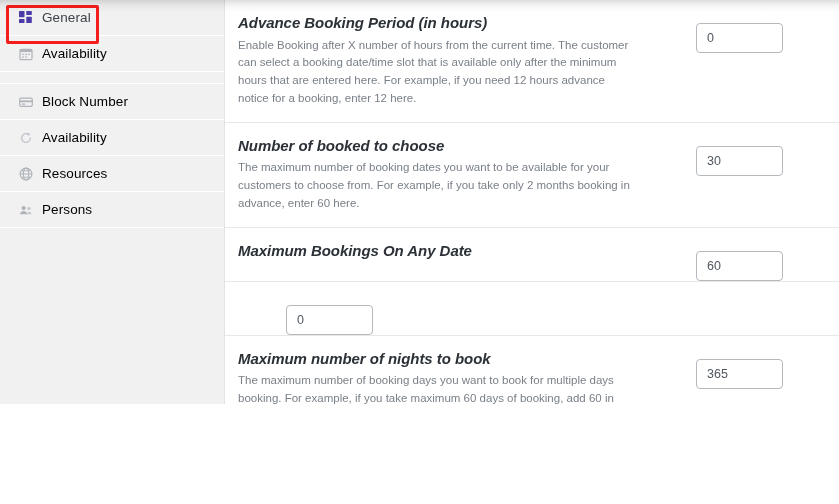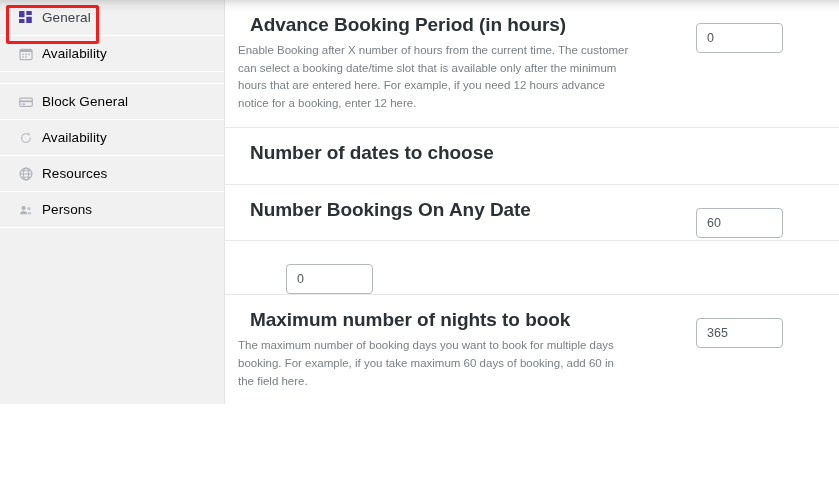--- a/index.html
+++ b/index.html
@@ -121,26 +121,27 @@
     padding-right: 16px;
     box-sizing: border-box;
   }
   .row .ctl {
     flex: 1;
     padding-top: 10px;
     padding-left: 48px;
     box-sizing: border-box;
   }
   .field-title {
-    font-size: 19px;
+    font-size: 15px;
     font-weight: bold;
     color: #2b3137;
-    margin: 0 0 4px 12px;
+    margin: 0 0 4px 0;
     line-height: 1.3;
     letter-spacing: -0.05px;
+    font-style: italic;
   }
   .field-desc {
     font-size: 11.5px;
     color: #7a8088;
     line-height: 1.55;
     margin: 0;
   }
   .pad-bottom { padding-bottom: 14px; }
 
   .num-input {
@@ -196,21 +197,21 @@
         </div>
         <div class="gap"></div>
         <div class="tab">
           <span class="ticon">
             <svg width="14" height="14" viewBox="0 0 14 14">
               <rect x="0.7" y="3.2" width="12.6" height="8.2" rx="1.3" fill="none" stroke="#b0b4ba" stroke-width="1.2"></rect>
               <rect x="0.7" y="5.4" width="12.6" height="1.8" fill="#b0b4ba"></rect>
               <rect x="2.6" y="8.6" width="3.6" height="1.2" rx="0.5" fill="#b0b4ba"></rect>
             </svg>
           </span>
-          <span class="tlabel">Block General</span>
+          <span class="tlabel">Block Number</span>
         </div>
         <div class="tab">
           <span class="ticon">
             <svg width="14" height="14" viewBox="0 0 14 14">
               <path d="M11.4 7a4.4 4.4 0 1 1-1.3-3.1" fill="none" stroke="#c0c4ca" stroke-width="1.3" stroke-linecap="round"></path>
               <path d="M10.2 1.3 L10.6 4.2 L7.7 4.0 Z" fill="#c0c4ca"></path>
             </svg>
           </span>
           <span class="tlabel">Availability</span>
         </div>
@@ -244,26 +245,28 @@
     <div id="fields-host">
         <div class="row">
           <div class="desc pad-bottom">
             <div class="field-title">Advance Booking Period (in hours)</div>
             <div class="field-desc">Enable Booking after X number of hours from the current time. The customer can select a booking date/time slot that is available only after the minimum hours that are entered here. For example, if you need 12 hours advance notice for a booking, enter 12 here.</div>
           </div>
           <div class="ctl"><input type="text" class="num-input" value="0" placeholder="" style=""></div>
         </div>
         <div class="row">
           <div class="desc pad-bottom">
-            <div class="field-title">Number of dates to choose</div>
-          </div>
-        </div>
-        <div class="row">
-          <div class="desc pad-bottom">
-            <div class="field-title">Number Bookings On Any Date</div>
+            <div class="field-title">Number of booked to choose</div>
+            <div class="field-desc">The maximum number of booking dates you want to be available for your customers to choose from. For example, if you take only 2 months booking in advance, enter 60 here.</div>
+          </div>
+          <div class="ctl"><input type="text" class="num-input" value="30" placeholder="" style=""></div>
+        </div>
+        <div class="row">
+          <div class="desc pad-bottom">
+            <div class="field-title">Maximum Bookings On Any Date</div>
           </div>
           <div class="ctl"><input type="text" class="num-input" value="60" placeholder="" style=""></div>
         </div>
         <div class="row">
           <div class="ctl"><input type="text" class="num-input" value="0" placeholder="" style=""></div>
         </div>
         <div class="row">
           <div class="desc pad-bottom">
             <div class="field-title">Maximum number of nights to book</div>
             <div class="field-desc">The maximum number of booking days you want to book for multiple days booking. For example, if you take maximum 60 days of booking, add 60 in the field here.</div>

